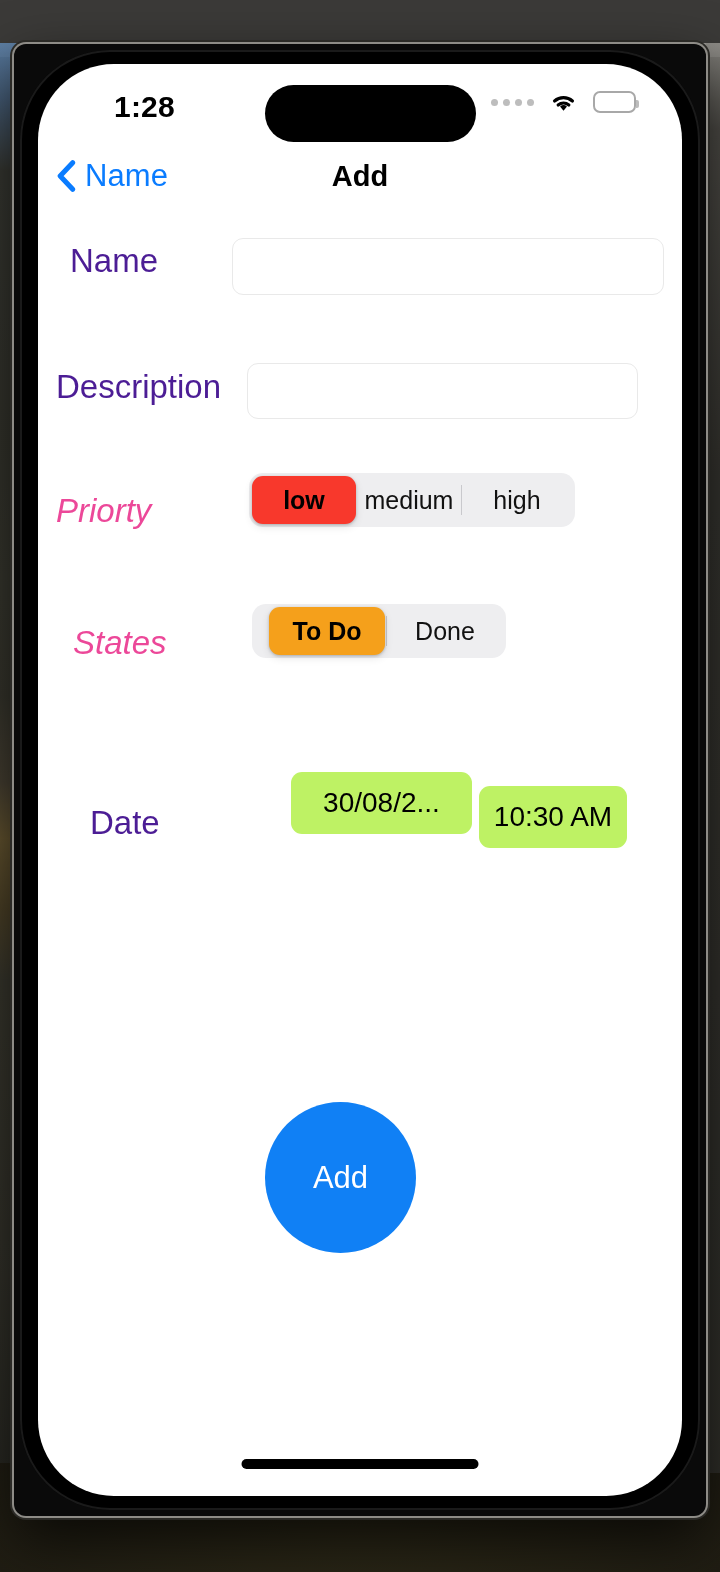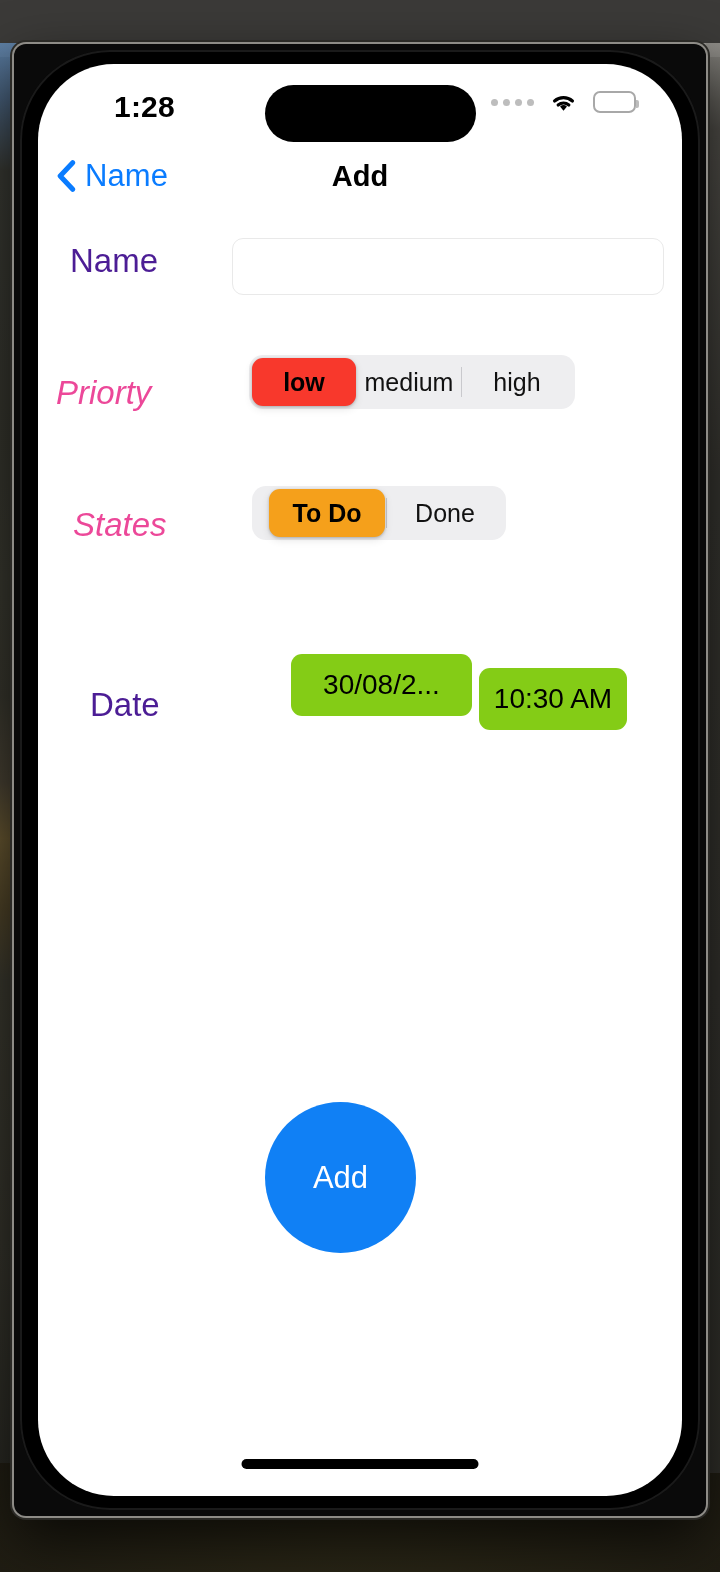--- a/index.html
+++ b/index.html
@@ -189,21 +189,21 @@
   .row-states .seg-item.sel { background:#f5a01b; }
   .row-states .seg-item:nth-of-type(3) { width:146px; }
   .row-states .seg-item:nth-of-type(5) { width:124px; }
 
   
   .row-date { height:160px; }
   .row-date .row-label { left:52px; top:54px;margin-top:16px; }
   .pill {
     position:absolute;
     display:flex; align-items:center; justify-content:center;
-    background:#84cc16; border-radius:11px;
+    background:#bef264; border-radius:11px;
     font-size:28px; color:#000;
     cursor:pointer; user-select:none;
     white-space:nowrap;
   }
   .pill-date { left:253px; top:38px; width:181px; height:62px; }
   .pill-time { left:441px; top:52px; width:148px; height:62px; }
 
   
   .add-wrap { position:absolute; left:0; top:1030px; width:644px; height:200px; }
   .add-btn {
@@ -275,20 +275,24 @@
         <div class="nav-title">Add</div>
       </div>
 
       <div class="form">
 
         <div class="row row-name">
           <div class="row-label">Name</div>
           <input class="text-input" type="text" value="" placeholder="" style="">
         </div>
 
+        <div class="row row-desc">
+          <div class="row-label">Description</div>
+          <input class="text-input" type="text" value="" placeholder="" style="">
+        </div>
 
         <div class="row row-priority">
           <div class="row-label red">Priorty</div>
           <div class="seg">
             <div class="seg-item sel">low</div>
             <div class="seg-div hidden"></div>
             <div class="seg-item">medium</div>
             <div class="seg-div"></div>
             <div class="seg-item">high</div>
           </div>

